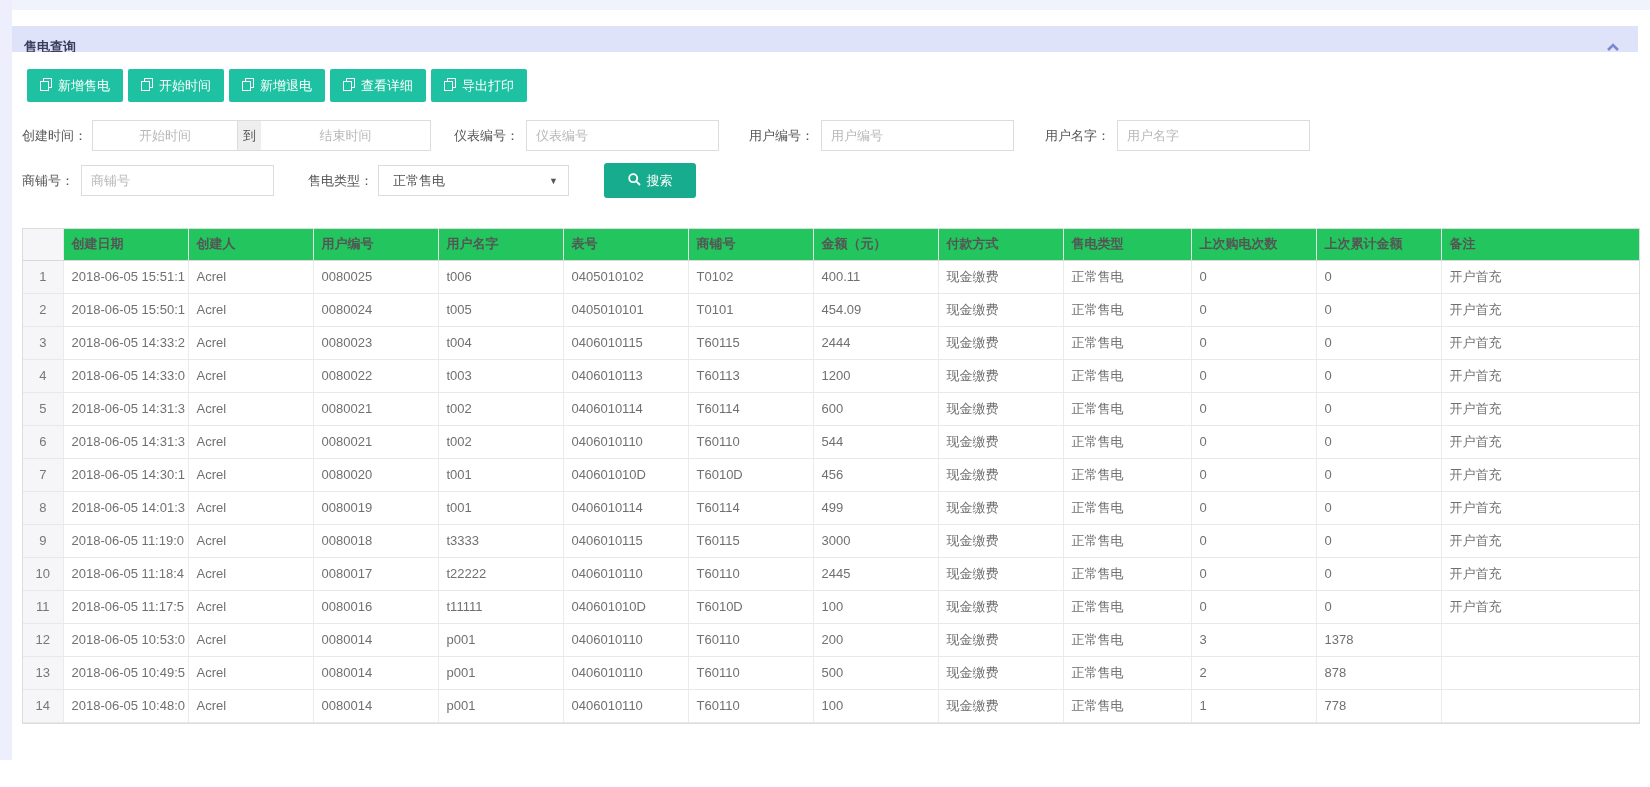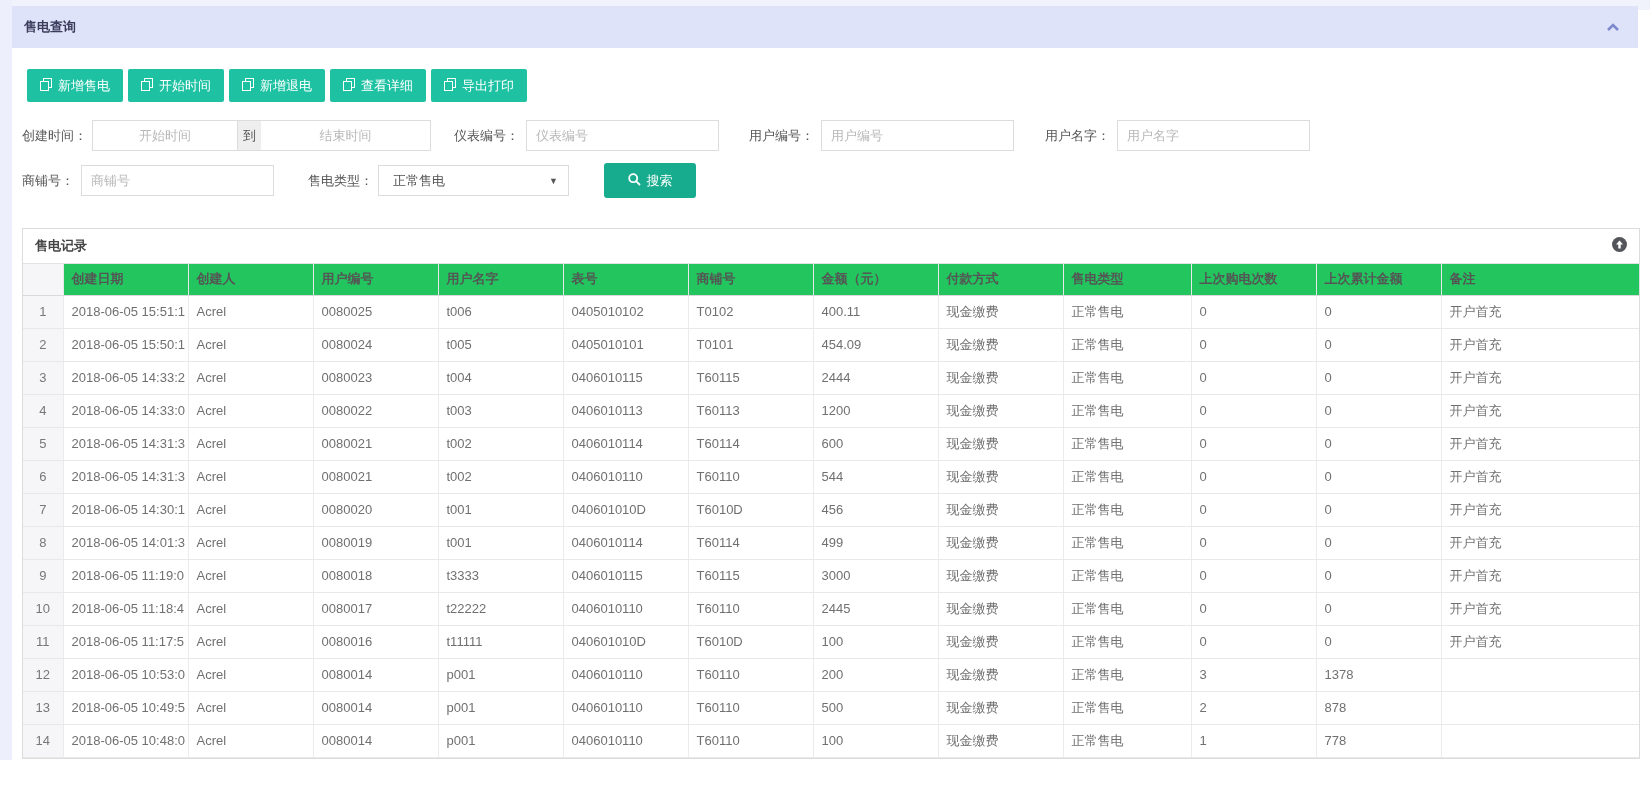--- a/index.html
+++ b/index.html
@@ -1,20 +1,20 @@
 <!DOCTYPE html>
 <html><head>
 <meta charset="utf-8">
 <style>
   * { margin:0; padding:0; box-sizing:border-box; }
   html,body { width:1650px; height:787px; overflow:hidden; background:#fff;
     font-family:"Liberation Sans","DejaVu Sans",sans-serif; font-size:13px; color:#555; }
   .left-gutter { position:absolute; left:0; top:0; width:12px; height:760px; background:#edeffc; }
   .top-gutter { position:absolute; left:0; top:0; width:1650px; height:10px; background:#f0f2fc; }
-  .header-band { position:absolute; left:12px; top:6px; right:12px; height:42px;
+  .header-band { position:absolute; left:12px; top:26px; right:12px; height:42px;
     background:#dfe3f9; display:flex; align-items:center; justify-content:space-between;
     padding:0 18px 0 12px; }
   .header-band .title { font-weight:bold; color:#3c3c5c; font-size:13px; }
   .collapse-btn { cursor:pointer; display:flex; align-items:center; }
   .content { position:absolute; left:12px; top:52px; right:0; bottom:0; background:#fff; }
   
   .toolbar { padding:17px 0 0 15px; display:flex; gap:5px; }
   .tbtn { background:#1ec2a2; color:#fff; border:none; border-radius:2px; height:33px;
     padding:0 13px; font-size:13px; display:flex; align-items:center; gap:6px; cursor:pointer;
     font-family:inherit; }
@@ -143,31 +143,20 @@
     <button class="search-btn">
       <span><svg width="13" height="13" viewBox="0 0 13 13">
             <circle cx="5.2" cy="5.2" r="4" fill="none" stroke="#fff" stroke-width="1.8"></circle>
             <line x1="8.3" y1="8.3" x2="12" y2="12" stroke="#fff" stroke-width="1.8"></line>
           </svg></span>
       <span>搜索</span>
     </button>
   </div>
 
   <div class="panel">
-    <div class="panel-header">
-      <span class="panel-title">售电记录</span>
-      <span class="top-icon">
-        <span>
-          <svg width="15" height="15" viewBox="0 0 15 15">
-              <circle cx="7.5" cy="7.5" r="7.5" fill="#54555a"></circle>
-              <path d="M7.5 3.5 L11 7.5 H8.7 V11.5 H6.3 V7.5 H4 Z" fill="#fff"></path>
-            </svg>
-        </span>
-      </span>
-    </div>
     <table>
       <colgroup>
         <col style="width:40px">
           <col style="width:125px">
           <col style="width:125px">
         <col style="width:125px">
           <col style="width:125px">
           <col style="width:125px">
         <col style="width:125px">
           <col style="width:125px">

